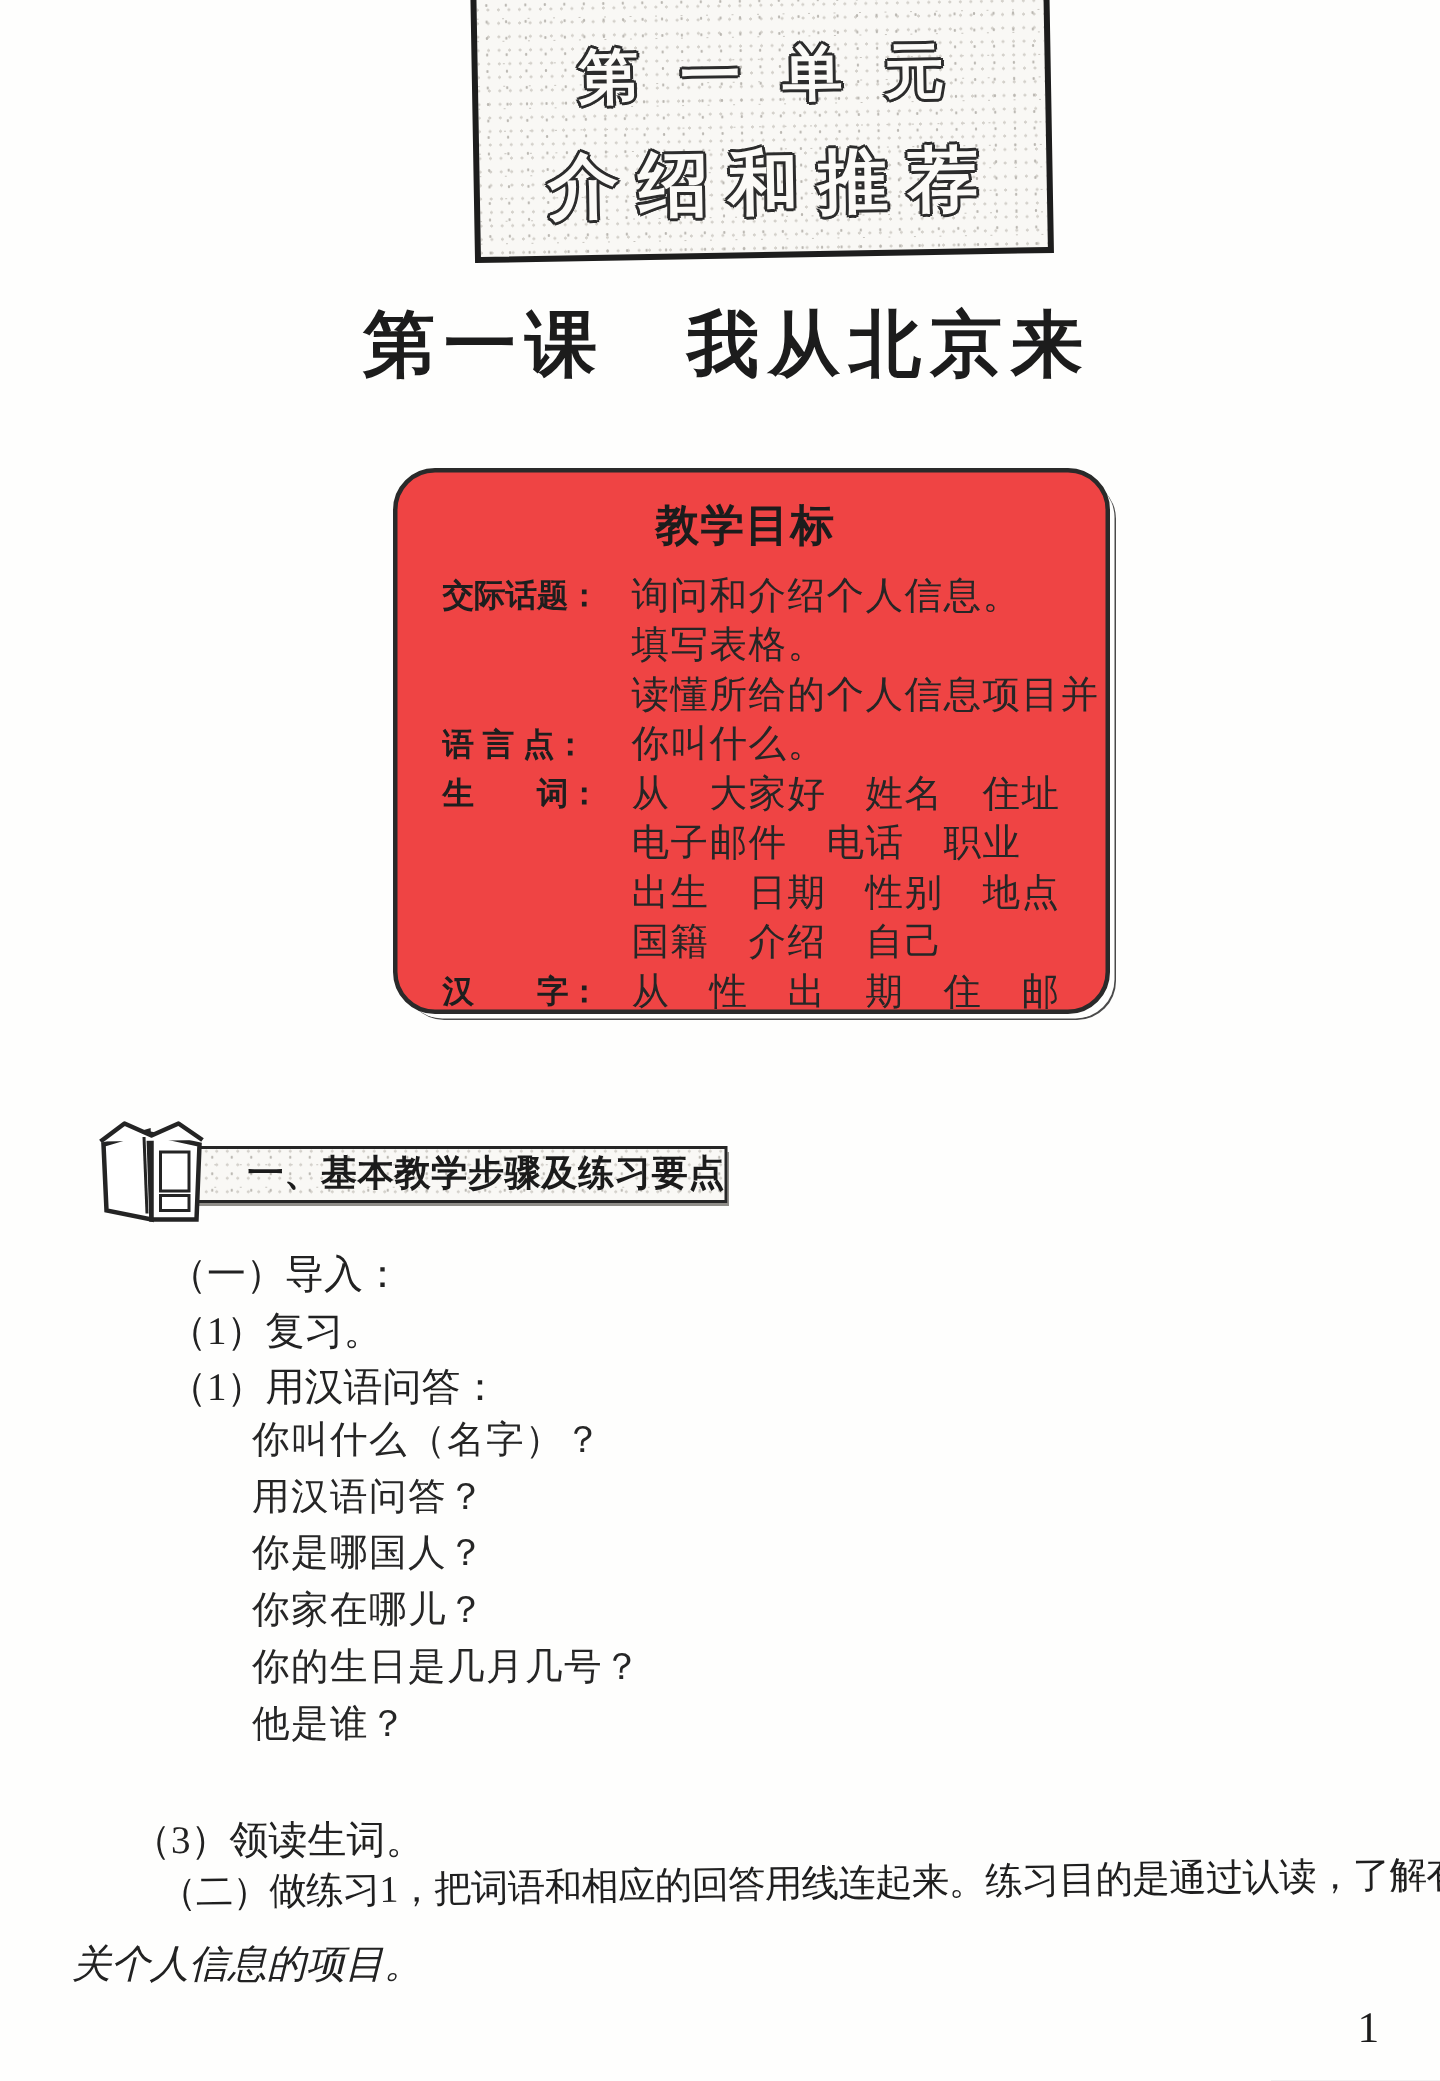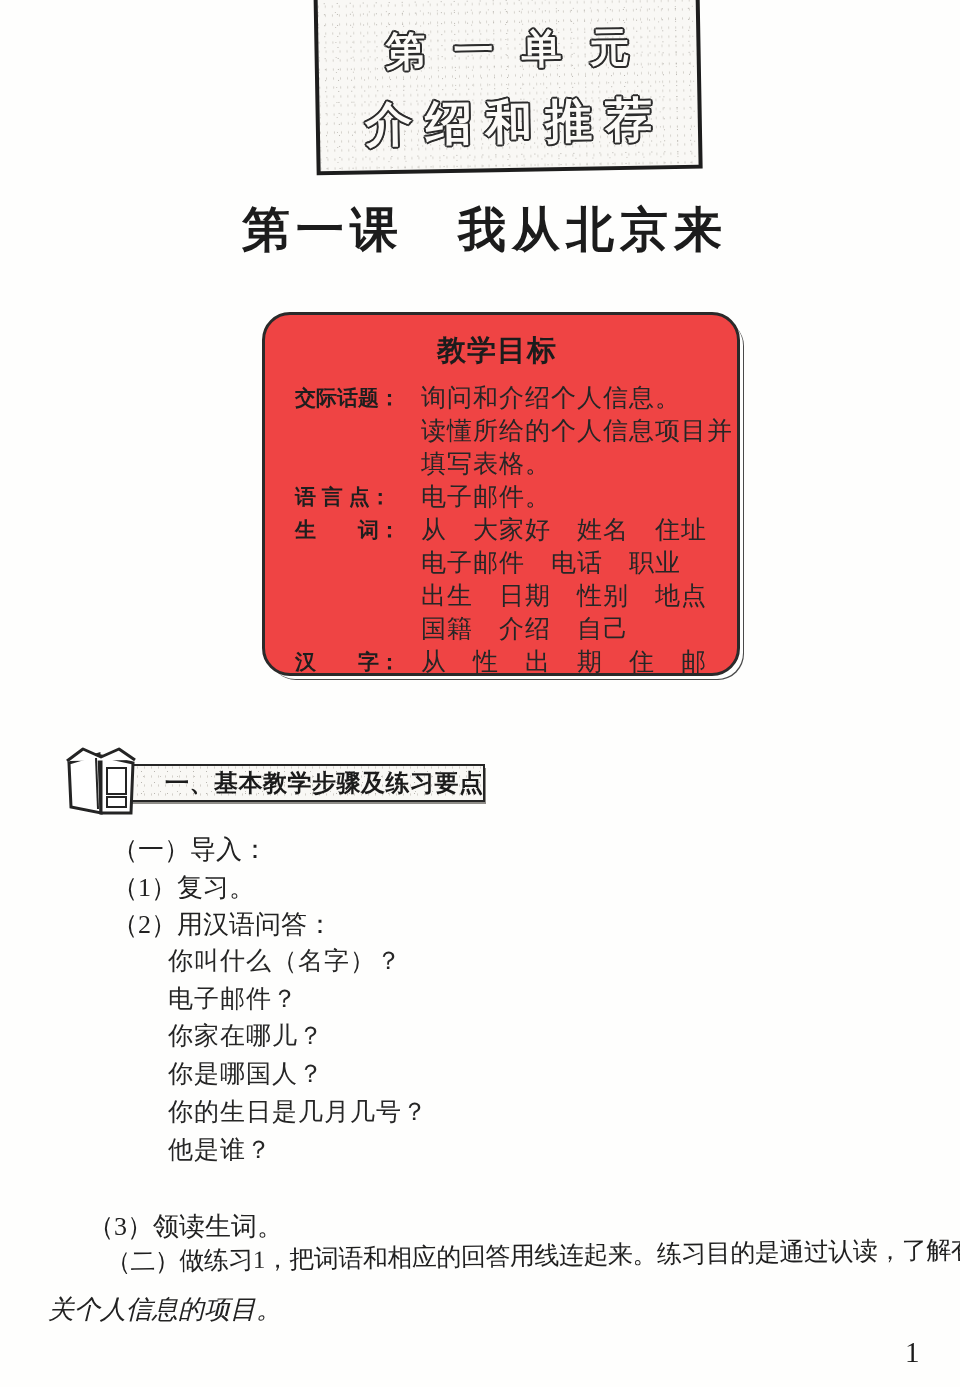--- a/index.html
+++ b/index.html
@@ -93,29 +93,29 @@
 
   <div class="lesson-title">第一课　我从北京来</div>
 
   <div class="objectives">
     <div class="obj-heading">教学目标</div>
 
     <div class="obj-row">
       <span class="obj-label">交际话题：</span>
       <div class="obj-lines">
         <div>询问和介绍个人信息。</div>
+        <div>填写表格。</div>
         <div>读懂所给的个人信息项目并</div>
-        <div>填写表格。</div>
       </div>
     </div>
 
     <div class="obj-row">
       <span class="obj-label">语 言 点：</span>
       <div class="obj-lines">
-        <div>电子邮件。</div>
+        <div>你叫什么。</div>
       </div>
     </div>
 
     <div class="obj-row">
       <span class="obj-label">生　　词：</span>
       <div class="obj-lines">
         <div>从　大家好　姓名　住址</div>
         <div>电子邮件　电话　职业</div>
         <div>出生　日期　性别　地点</div>
         <div>国籍　介绍　自己</div>
@@ -138,28 +138,28 @@
       <line x1="38" y1="12" x2="40" y2="63" stroke="#242424" stroke-width="2"></line>
       <rect x="49" y="22" width="19" height="26" fill="none" stroke="#242424" stroke-width="2"></rect>
       <rect x="49" y="51" width="19" height="10" fill="none" stroke="#242424" stroke-width="2"></rect>
     </svg>
     <div class="section-bar speckle">一、基本教学步骤及练习要点</div>
   </div>
 
   <div class="intro">
     <div class="line">（一）导入：</div>
     <div class="line">（1）复习。</div>
-    <div class="line">（2）用汉语问答：</div>
+    <div class="line">（1）用汉语问答：</div>
   </div>
 
   <div class="questions">
     <div class="line">你叫什么（名字）？</div>
-    <div class="line">电子邮件？</div>
+    <div class="line">用汉语问答？</div>
+    <div class="line">你是哪国人？</div>
     <div class="line">你家在哪儿？</div>
-    <div class="line">你是哪国人？</div>
     <div class="line">你的生日是几月几号？</div>
     <div class="line">他是谁？</div>
   </div>
 
   <div class="step3 line">（3）领读生词。</div>
 
   <div class="para2-l1">（二）做练习1，把词语和相应的回答用线连起来。练习目的是通过认读，了解有</div>
   <div class="para2-l2 line">关个人信息的项目。</div>
 
   <div class="page-num">1</div>

